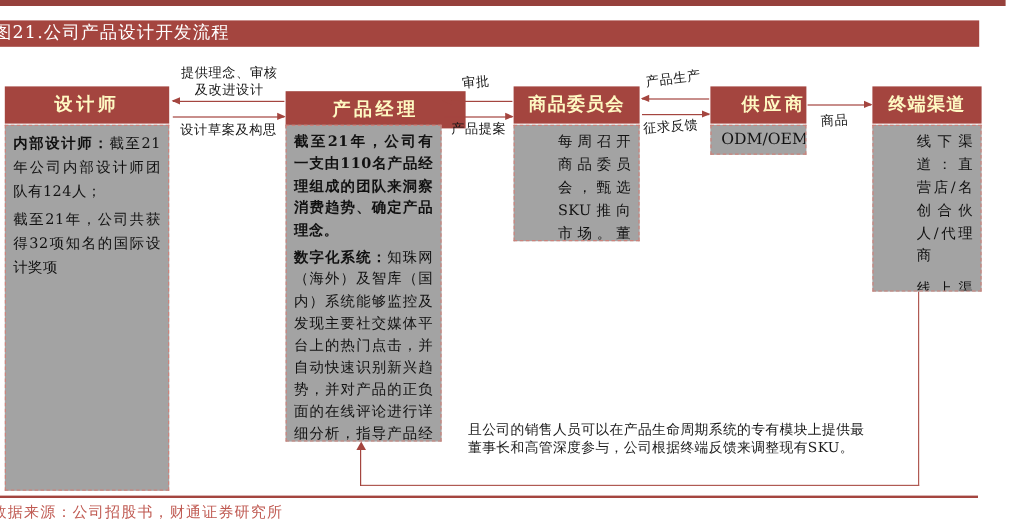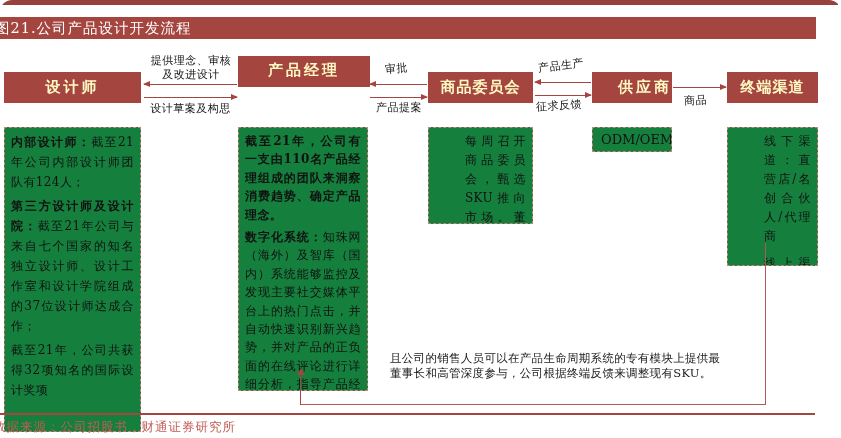--- a/index.html
+++ b/index.html
@@ -1,26 +1,26 @@
 <!DOCTYPE html>
 <html lang="zh"><head>
 <meta charset="utf-8">
 <style>
   html,body{margin:0;padding:0;background:#fff;}
   .stage{
     position:relative;width:841px;height:438px;background:#fff;overflow:hidden;
-    font-family:"DejaVu Serif","Liberation Serif",serif;color:#111;border-radius:12px;
+    font-family:"DejaVu Serif","Liberation Serif",serif;color:#111;
   }
   .topbar{position:absolute;left:0;top:0;width:838px;height:5px;background:#96413c;}
   .titlebar{position:absolute;left:0;top:17px;width:816px;height:22px;background:#a4453f;}
   .titlebar .t{position:absolute;left:-5px;top:0;line-height:22px;font-size:14.5px;color:#fff;white-space:nowrap;letter-spacing:1px;}
   .hdr{position:absolute;height:31px;background:#a4453f;color:#fef9c3;text-align:center;
        font-size:15px;font-weight:bold;line-height:31px;letter-spacing:3px;}
-  .bodybox{position:absolute;background:#15803d;border:1px dashed #cc827b;box-sizing:border-box;
-       padding:4px 6px;font-size:12px;line-height:20px;text-align:justify;letter-spacing:0.4px;overflow:hidden;margin-top:23px;}
+  .bodybox{position:absolute;background:#a3a3a3;border:1px dashed #cc827b;box-sizing:border-box;
+       padding:4px 6px;font-size:12px;line-height:20px;text-align:justify;letter-spacing:0.4px;overflow:hidden;}
   .bodybox p{margin:0 0 4px 0;}
   .bodybox b{font-weight:bold;}
   .lh18{line-height:18.4px;}
   .lh19{line-height:19px;padding-left:36px;}
   .odm{font-size:13px;line-height:17px;padding:3px 8px;letter-spacing:0;}
   .lbl{position:absolute;font-size:11px;color:#151515;letter-spacing:0.5px;}
   .lbl.c{text-align:center;}
   .hline{position:absolute;height:0;border-top:1.5px solid #a4453f;}
   .vline{position:absolute;width:0;border-left:1.5px solid #b05a53;}
   .tri{position:absolute;width:0;height:0;}
@@ -38,25 +38,24 @@
 
   <div class="topbar"></div>
 
   <div class="titlebar">
     <span class="t">图21.公司产品设计开发流程</span>
   </div>
 
   <div class="hdr" style="left:4px;top:72px;width:137px;">设计师</div>
   <div class="bodybox" style="left:4px;top:104px;width:137px;height:305px;">
     <p><b>内部设计师：</b><span>截至21年公司内部设计师团队有124人；</span></p>
-    <p><b>第三方设计师及设计院：</b><span>截至21年公司与来自七个国家的知名独立设计师、设计工作室和设计学院组成的37位设计师达成合作；</span></p>
     <p><span>截至21年，公司共获得32项知名的国际设计奖项</span></p>
   </div>
 
-  <div class="hdr" style="left:238px;top:56px;width:132px;font-family:Liberation Mono, monospace;">产品经理</div>
+  <div class="hdr" style="left:238px;top:76px;width:150px;">产品经理</div>
   <div class="bodybox lh18" style="left:238px;top:104px;width:130px;height:264px;">
     <p><b>截至21年，公司有一支由110名产品经理组成的团队来洞察消费趋势、确定产品理念。</b></p>
     <p><b>数字化系统：</b><span>知珠网（海外）及智库（国内）系统能够监控及发现主要社交媒体平台上的热门点击，并自动快速识别新兴趋势，并对产品的正负面的在线评论进行详细分析，指导产品经理及设计师开发及优化产品。</span></p>
   </div>
 
   <div class="hdr" style="left:428px;top:72px;width:105px;letter-spacing:1px;">商品委员会</div>
   <div class="bodybox lh19" style="left:428px;top:104px;width:105px;height:97px;">
     <p>每周召开商品委员会，甄选SKU推向市场。董事长和高管深度参与。</p>
   </div>
 

